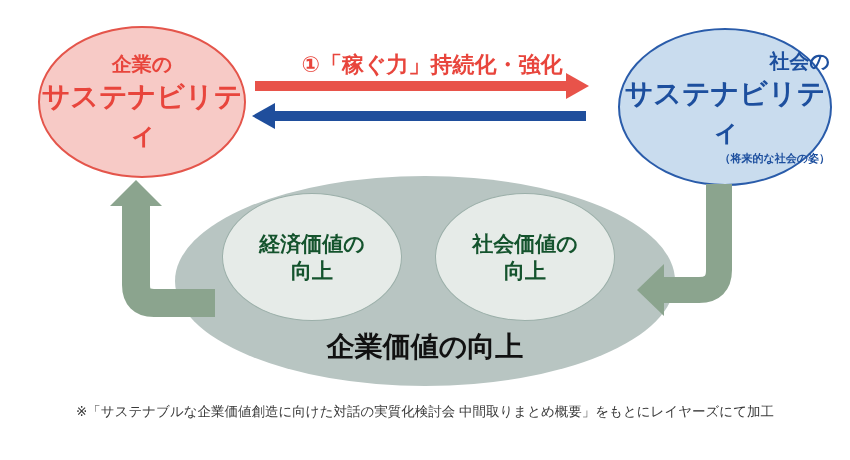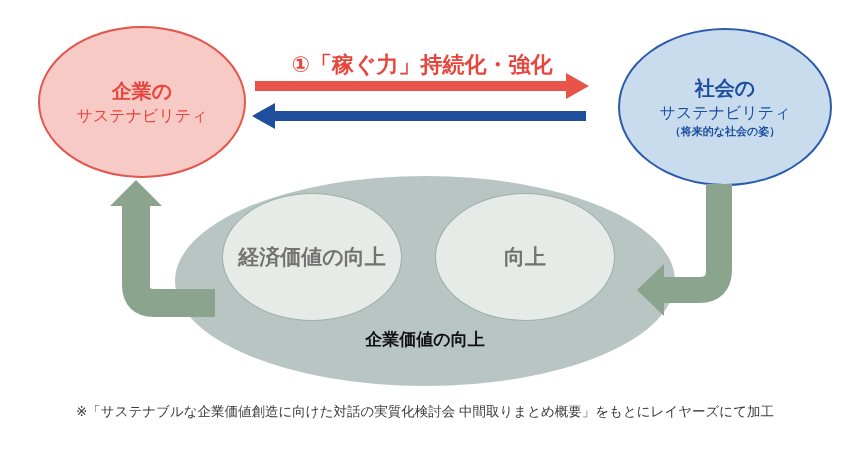--- a/index.html
+++ b/index.html
@@ -9,45 +9,45 @@
     border-radius:9px;
   }
   .abs{position:absolute;}
 
   
   .ellipse{border-radius:50%;display:flex;flex-direction:column;justify-content:center;
            align-items:center;text-align:center;box-sizing:border-box;z-index:3;}
   .ellipse-pink{left:38px;top:26px;width:208px;height:152px;
                 background:#f7cac6;border:2px solid #e4554b;color:#e8453c;}
   .ellipse-blue{left:618px;top:28px;width:214px;height:158px;
-                background:#c9dcee;border:2px solid #2a5caa;color:#1d4f9e;}
+                background:#c9dcee;border:2px solid #2a5caa;color:#1d4f9e;align-items:flex-end;}
   .el-l1{font-size:20px;font-weight:bold;line-height:1.35;}
-  .el-l2{font-size:16px;font-weight:normal;line-height:1.35;}
+  .el-l2{font-size:28px;font-weight:bold;line-height:1.35;}
   .el-l3{font-size:16px;font-weight:bold;line-height:1.4;white-space:nowrap;}
   .ellipse-blue .el-l3{font-size:11px;}
 
   
   .arrow-label{z-index:4;text-align:center;font-weight:bold;white-space:nowrap;}
-  .label-red{left:255px;top:50px;width:334px;font-size:22px;color:#e8453c;}
+  .label-red{left:265px;top:50px;width:334px;font-size:22px;color:#e8453c;}
   .label-blue{left:230px;top:126px;width:400px;font-size:21px;color:#2256a8;}
 
   
   .svg-abs{position:absolute;z-index:4;}
 
   
   .gray-ellipse{left:175px;top:176px;width:500px;height:210px;border-radius:50%;
                 background:#b8c5c2;z-index:2;}
   .inner-ellipse{position:absolute;width:180px;height:128px;border-radius:50%;
                  background:#e6ebe8;border:1.5px solid #9bafa9;box-sizing:border-box;
-                 display:flex;justify-content:center;align-items:center;
-                 text-align:center;color:#737373;font-weight:bold;font-size:21px;line-height:1.3;}
+                 display:flex;flex-direction:column;justify-content:center;align-items:center;
+                 text-align:center;color:#14532d;font-weight:bold;font-size:21px;line-height:1.3;}
   .inner-left{left:47px;top:17px;}
   .inner-right{left:260px;top:17px;}
   .gray-bottom-label{position:absolute;left:0;top:152px;width:100%;text-align:center;
-                     color:#111;font-weight:bold;font-size:17px;}
+                     color:#111;font-weight:bold;font-size:28px;}
 
   
   .footnote{left:0;top:403px;width:850px;text-align:center;color:#3a3a3a;
             font-size:13.5px;z-index:1;white-space:nowrap;}
 </style>
 </head>
 <body>
 
 <div class="canvas">
 
@@ -74,20 +74,21 @@
     <polygon points="23,0 0,13 23,26" fill="#1f4e9c"></polygon>
   </svg>
 
 
   <div class="abs gray-ellipse">
     <div class="inner-ellipse inner-left">
       <div>経済価値の</div>
       <div>向上</div>
     </div>
     <div class="inner-ellipse inner-right">
+      <div>社会価値の</div>
       <div>向上</div>
     </div>
     <div class="gray-bottom-label">企業価値の向上</div>
   </div>
 
   <svg class="svg-abs" style="left:105px;top:175px;z-index:3;" width="115" height="145" viewBox="0 0 115 145">
     <path d="M31,26 L31,110 Q31,128 49,128 L110,128" fill="none" stroke-width="28" stroke="#8ba48e"></path>
     <polygon points="5,31 57,31 31,5" fill="#8ba48e"></polygon>
   </svg>
 

